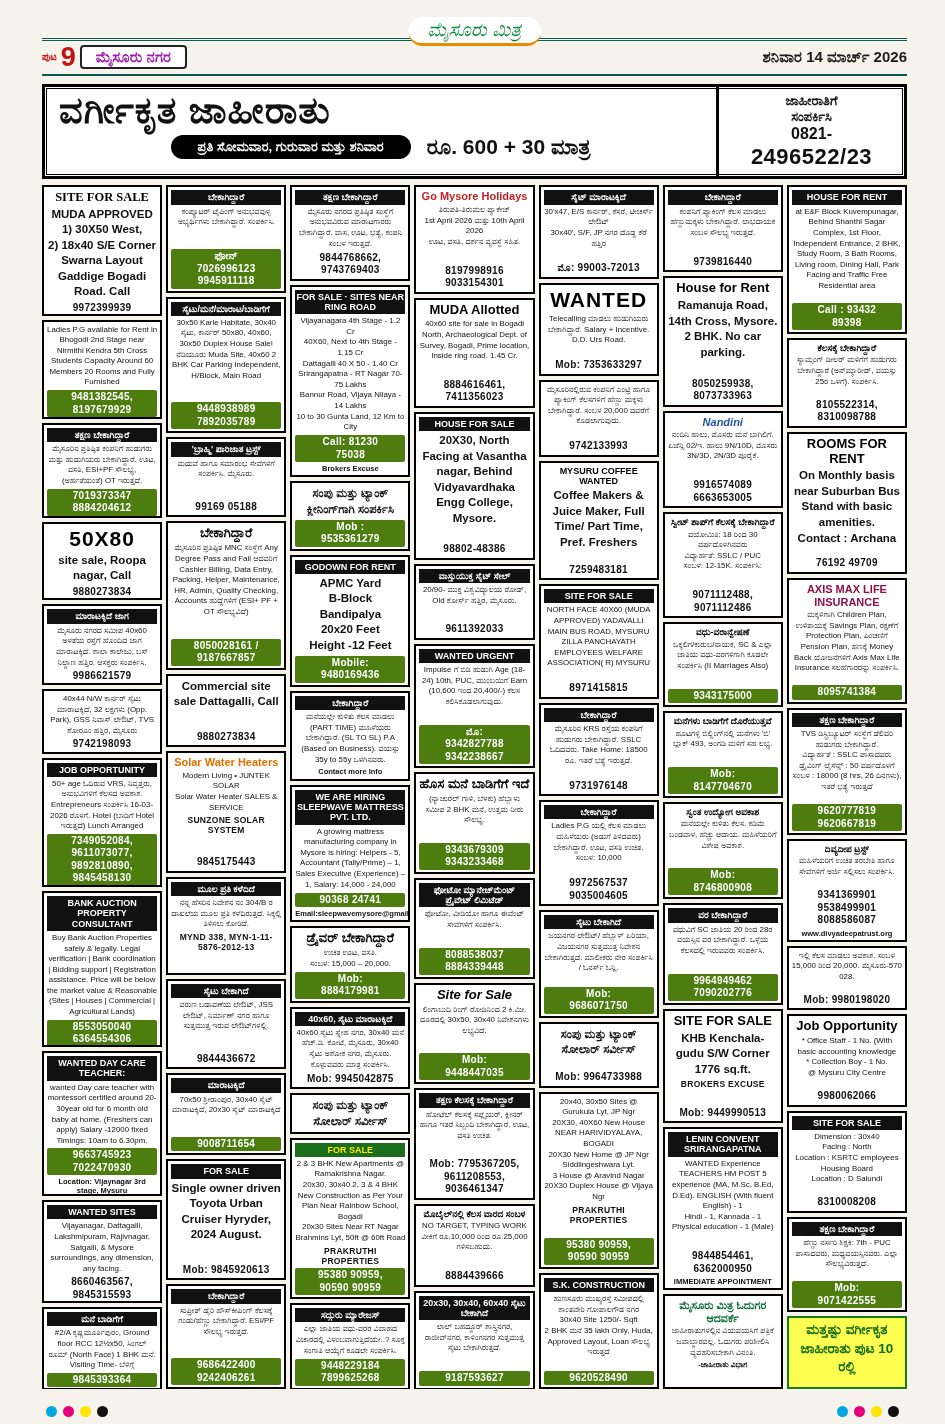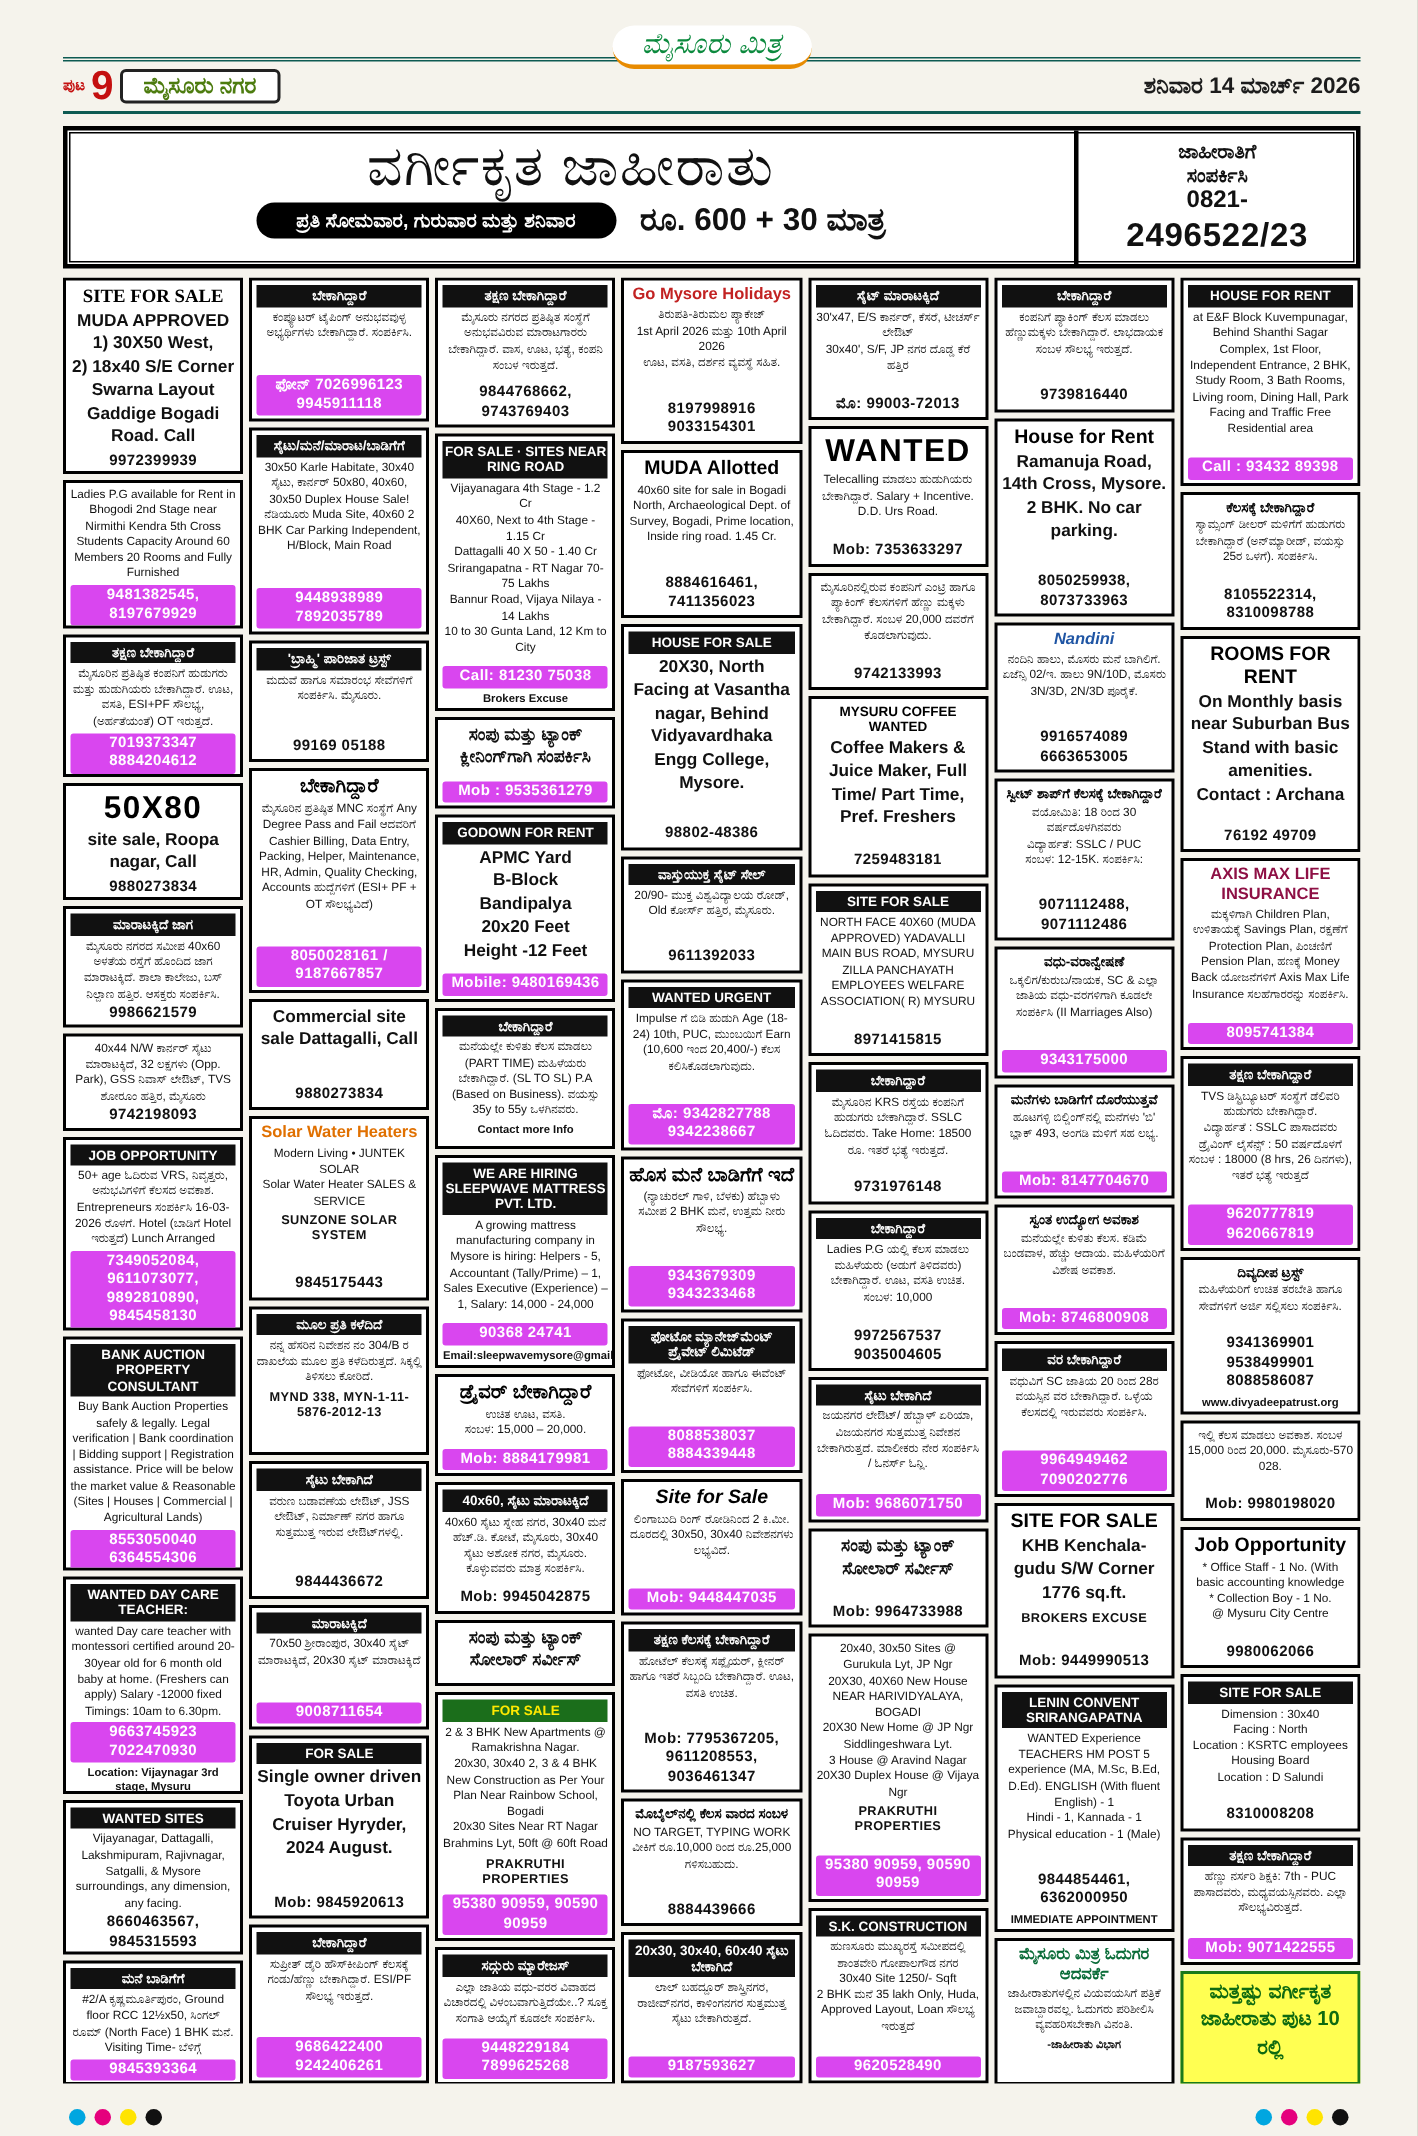--- a/index.html
+++ b/index.html
@@ -3,27 +3,27 @@
 <meta charset="utf-8">
 <style>
   *{box-sizing:border-box;margin:0;padding:0}
   html,body{background:#c9c6be}
   .page{width:945px;height:1424px;margin:0 auto;background:#f5f3ec;font-family:"Liberation Sans",sans-serif;color:#111;padding:10px 38px 6px 42px;position:relative;overflow:hidden}
   
   .topbar{display:flex;align-items:center;justify-content:space-between;border-top:3px double #0d5a52;border-bottom:2px solid #0d5a52;padding:4px 0 5px;position:relative;margin-top:28px}
   .hdr-left{display:flex;align-items:center;gap:4px}
   .puta{color:#c41010;font-size:10px;font-weight:bold}
   .pageno{color:#c41010;font-size:27px;font-weight:bold;line-height:.9}
-  .section-box{border:2px solid #222;border-radius:4px;color:#4d7c0f;font-weight:bold;font-size:15px;padding:1px 14px;background:#fff}
+  .section-box{border:2px solid #222;border-radius:4px;color:#a21caf;font-weight:bold;font-size:15px;padding:1px 14px;background:#fff}
   .masthead{position:absolute;left:50%;top:-24px;transform:translateX(-50%);background:#fff;border-radius:40px;padding:2px 20px;color:#0c8a3e;font-weight:normal;font-style:italic;font-size:19px;border-bottom:3px solid #e88b00;white-space:nowrap}
   .hdr-right{font-weight:bold;font-size:15px;color:#1c1c1c}
   
   .banner{margin-top:8px;border:3px solid #000;box-shadow:inset 0 0 0 1px #fff,inset 0 0 0 2px #000;background:#fff;display:flex}
   .banner-main{flex:1;padding:5px 14px 8px;border-right:3px solid #000}
-  .banner-title{font-size:37px;font-weight:normal;letter-spacing:1px;text-align:center;line-height:1.05}
+  .banner-title{font-size:37px;font-weight:bold;letter-spacing:1px;text-align:left;line-height:1.05}
   .banner-row{display:flex;align-items:center;justify-content:center;gap:16px;margin-top:4px}
   .banner-days{background:#000;color:#fff;border-radius:16px;padding:4px 27px;font-weight:bold;font-size:13px;white-space:nowrap}
   .banner-price{font-weight:bold;font-size:21px;white-space:nowrap}
   .banner-contact{width:185px;text-align:center;padding:6px 4px;display:flex;flex-direction:column;justify-content:center;gap:1px}
   .contact-label{font-weight:bold;font-size:13px;white-space:pre-line;line-height:1.2}
   .contact-code{font-weight:bold;font-size:16px}
   .contact-phone{font-weight:bold;font-size:22px;letter-spacing:.5px;white-space:nowrap}
   
   .grid{display:flex;gap:4px;margin-top:6px;height:1204px;overflow:hidden}
   .col{flex:1;min-width:0;display:flex;flex-direction:column;gap:4px}
@@ -33,21 +33,21 @@
   .ad-h.big{background:none;color:#000;font-size:13px;padding:0}
   .ad-h.huge{background:none;color:#000;font-size:21px;letter-spacing:1px;padding:0}
   .ad-h.italic{background:none;color:#000;font-style:italic;font-size:13px;padding:0}
   .ad-h.brand{background:none;font-size:11px;padding:0}
   .ad-h.serif{background:none;color:#000;font-family:"Liberation Serif",serif;font-size:12.5px;padding:0}
   .ad-h.highlight{color:#ffe900}
   .ad-b{font-size:7.9px;line-height:1.34;text-align:center;white-space:pre-line}
   .ad-b.big{font-size:11.5px;font-weight:bold;line-height:1.35}
   .ad-f{font-size:8.5px;font-weight:bold;text-align:center;letter-spacing:.3px}
   .ad-p{margin-top:auto;font-weight:bold;text-align:center;font-size:10px;letter-spacing:.3px;line-height:1.25}
-  .ad-p.inverse{background:#d946ef;color:#fff;padding:1px 4px;border-radius:2px}
+  .ad-p.inverse{background:#4d7c0f;color:#fff;padding:1px 16px;border-radius:2px}
   .ad-n{font-size:7.5px;font-weight:bold;text-align:center}
   .ad.yellow{background:#ffff52;border-color:#1a7a1a}
   .ad.yellow .ad-b{color:#0f6a10;font-weight:bold;font-size:13.5px}
   
   .regmarks{position:absolute;bottom:7px;display:flex;gap:6px}
   .regmarks.left{left:46px}
   .regmarks.right{right:46px}
   .regdot{width:11px;height:11px;border-radius:50%;display:inline-block}
 </style>
 </head>

